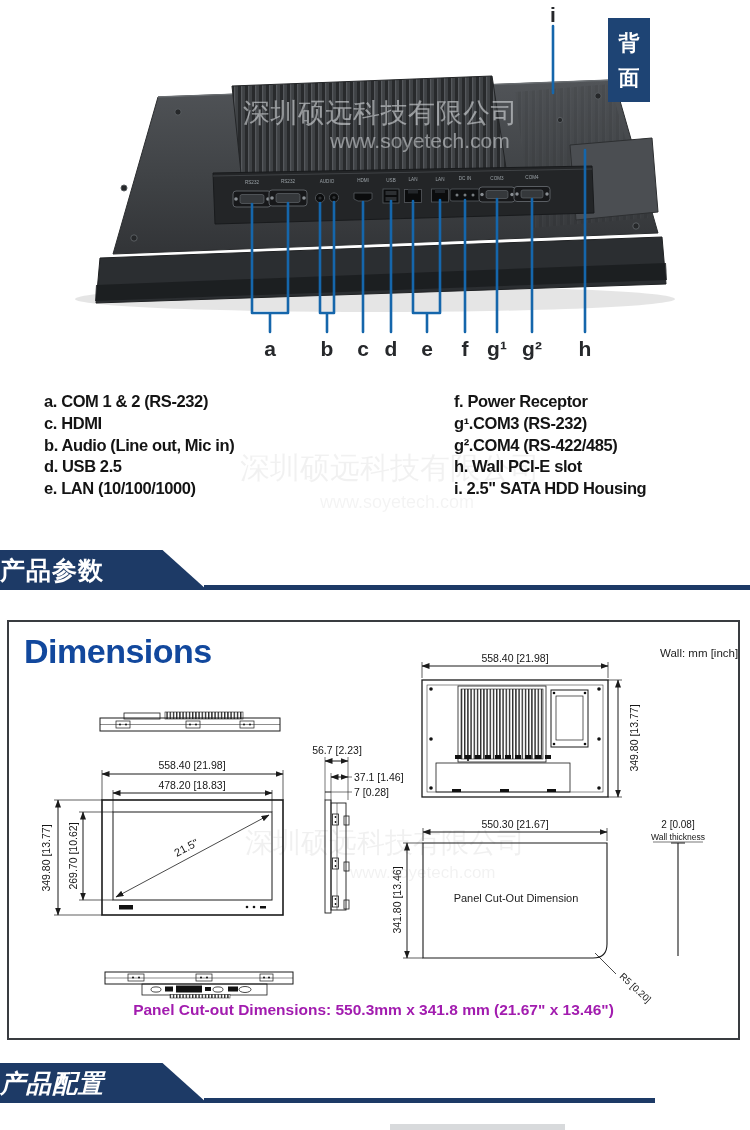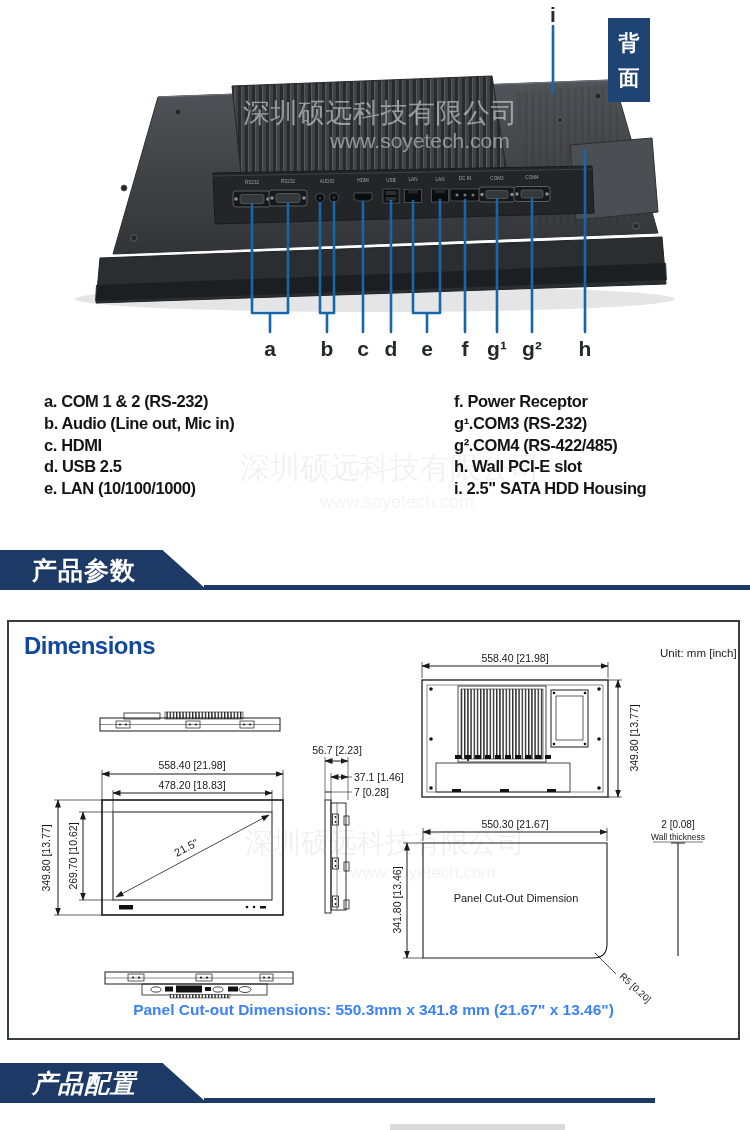--- a/index.html
+++ b/index.html
@@ -9,33 +9,33 @@
   svg text{font-family:"Liberation Sans",sans-serif;}
   .badge{position:absolute;left:608px;top:18px;width:42px;height:84px;background:#1e4474;
          z-index:3;display:flex;flex-direction:column;align-items:center;justify-content:space-evenly;}
   .badge span{color:#fff;font-size:21px;font-weight:bold;line-height:1;}
   .legend-col{position:absolute;top:391px;z-index:2;}
   .legend-col div{font-size:16.5px;letter-spacing:-0.4px;line-height:21.8px;color:#141414;white-space:nowrap;font-weight:bold;}
   #legend-left{left:44px;}
   #legend-right{left:437px;margin-left:17px;}
   .banner{position:absolute;left:0;width:207px;height:40px;background:#1d3a66;z-index:3;
           clip-path:polygon(0 0,78.5% 0,100% 100%,0 100%);display:flex;align-items:center;}
-  .banner span{color:#fff;font-weight:bold;font-size:25px;margin-left:32px;letter-spacing:1px;text-align:right;}
+  .banner span{color:#fff;font-weight:bold;font-size:25px;letter-spacing:1px;text-align:right;}
   #banner-params{top:550px;}
   #banner-config{top:1063px;font-style:italic;}
   .banner-line{position:absolute;height:5px;background:#1d3a66;z-index:3;}
   #line-params{left:204px;top:585px;width:546px;}
   #line-config{left:204px;top:1098px;width:451px;}
   #dims-panel{position:absolute;left:7px;top:620px;width:733px;height:420px;
               border:2px solid #393c40;box-sizing:border-box;z-index:2;}
-  #dims-title{position:absolute;left:24px;top:632px;font-size:24px;font-weight:bold;
+  #dims-title{position:absolute;left:24px;top:632px;font-size:34px;font-weight:bold;
               color:#12489d;letter-spacing:-0.5px;z-index:3;}
   #dims-unit{position:absolute;left:660px;top:647px;font-size:11.5px;color:#222;z-index:3;}
   #dims-caption{position:absolute;left:7px;top:1001px;width:733px;text-align:center;
-                font-size:15.5px;font-weight:bold;color:#3b82f6;z-index:3;}
+                font-size:15.5px;font-weight:bold;color:#a21caf;z-index:3;}
   #bottom-gray{position:absolute;left:390px;top:1124px;width:175px;height:6px;background:#d8dadc;z-index:2;}
 </style>
 </head>
 <body>
 
 <div id="page">
 
   <svg id="art" width="750" height="1130" viewBox="0 0 750 1130">
     <defs>
       <linearGradient id="bodyg" x1="0" y1="0" x2="0" y2="1">
@@ -336,41 +336,41 @@
     </g>
   </svg>
 
   <div class="badge">
     <span>背</span>
     <span>面</span>
   </div>
 
   <div id="legend-left" class="legend-col">
     <div>a. COM 1 &amp; 2 (RS-232)</div>
+    <div>c. HDMI</div>
     <div>b. Audio (Line out, Mic in)</div>
-    <div>c. HDMI</div>
     <div>d. USB 2.5</div>
     <div>e. LAN (10/100/1000)</div>
   </div>
   <div id="legend-right" class="legend-col">
     <div>f. Power Receptor</div>
     <div>g¹.COM3 (RS-232)</div>
     <div>g².COM4 (RS-422/485)</div>
     <div>h. Wall PCI-E slot</div>
     <div>i. 2.5" SATA HDD Housing</div>
   </div>
 
   <div id="banner-params" class="banner">
     <span>产品参数</span>
   </div>
   <div id="line-params" class="banner-line"></div>
 
   <div id="dims-panel"></div>
   <div id="dims-title">Dimensions</div>
-  <div id="dims-unit">Unit: mm [inch]</div>
+  <div id="dims-unit">Wall: mm [inch]</div>
   <div id="dims-caption">Panel Cut-out Dimensions: 550.3mm x 341.8 mm (21.67" x 13.46")</div>
 
   <div id="banner-config" class="banner">
     <span>产品配置</span>
   </div>
   <div id="line-config" class="banner-line"></div>
 
   <div id="bottom-gray"></div>
 </div>
 

